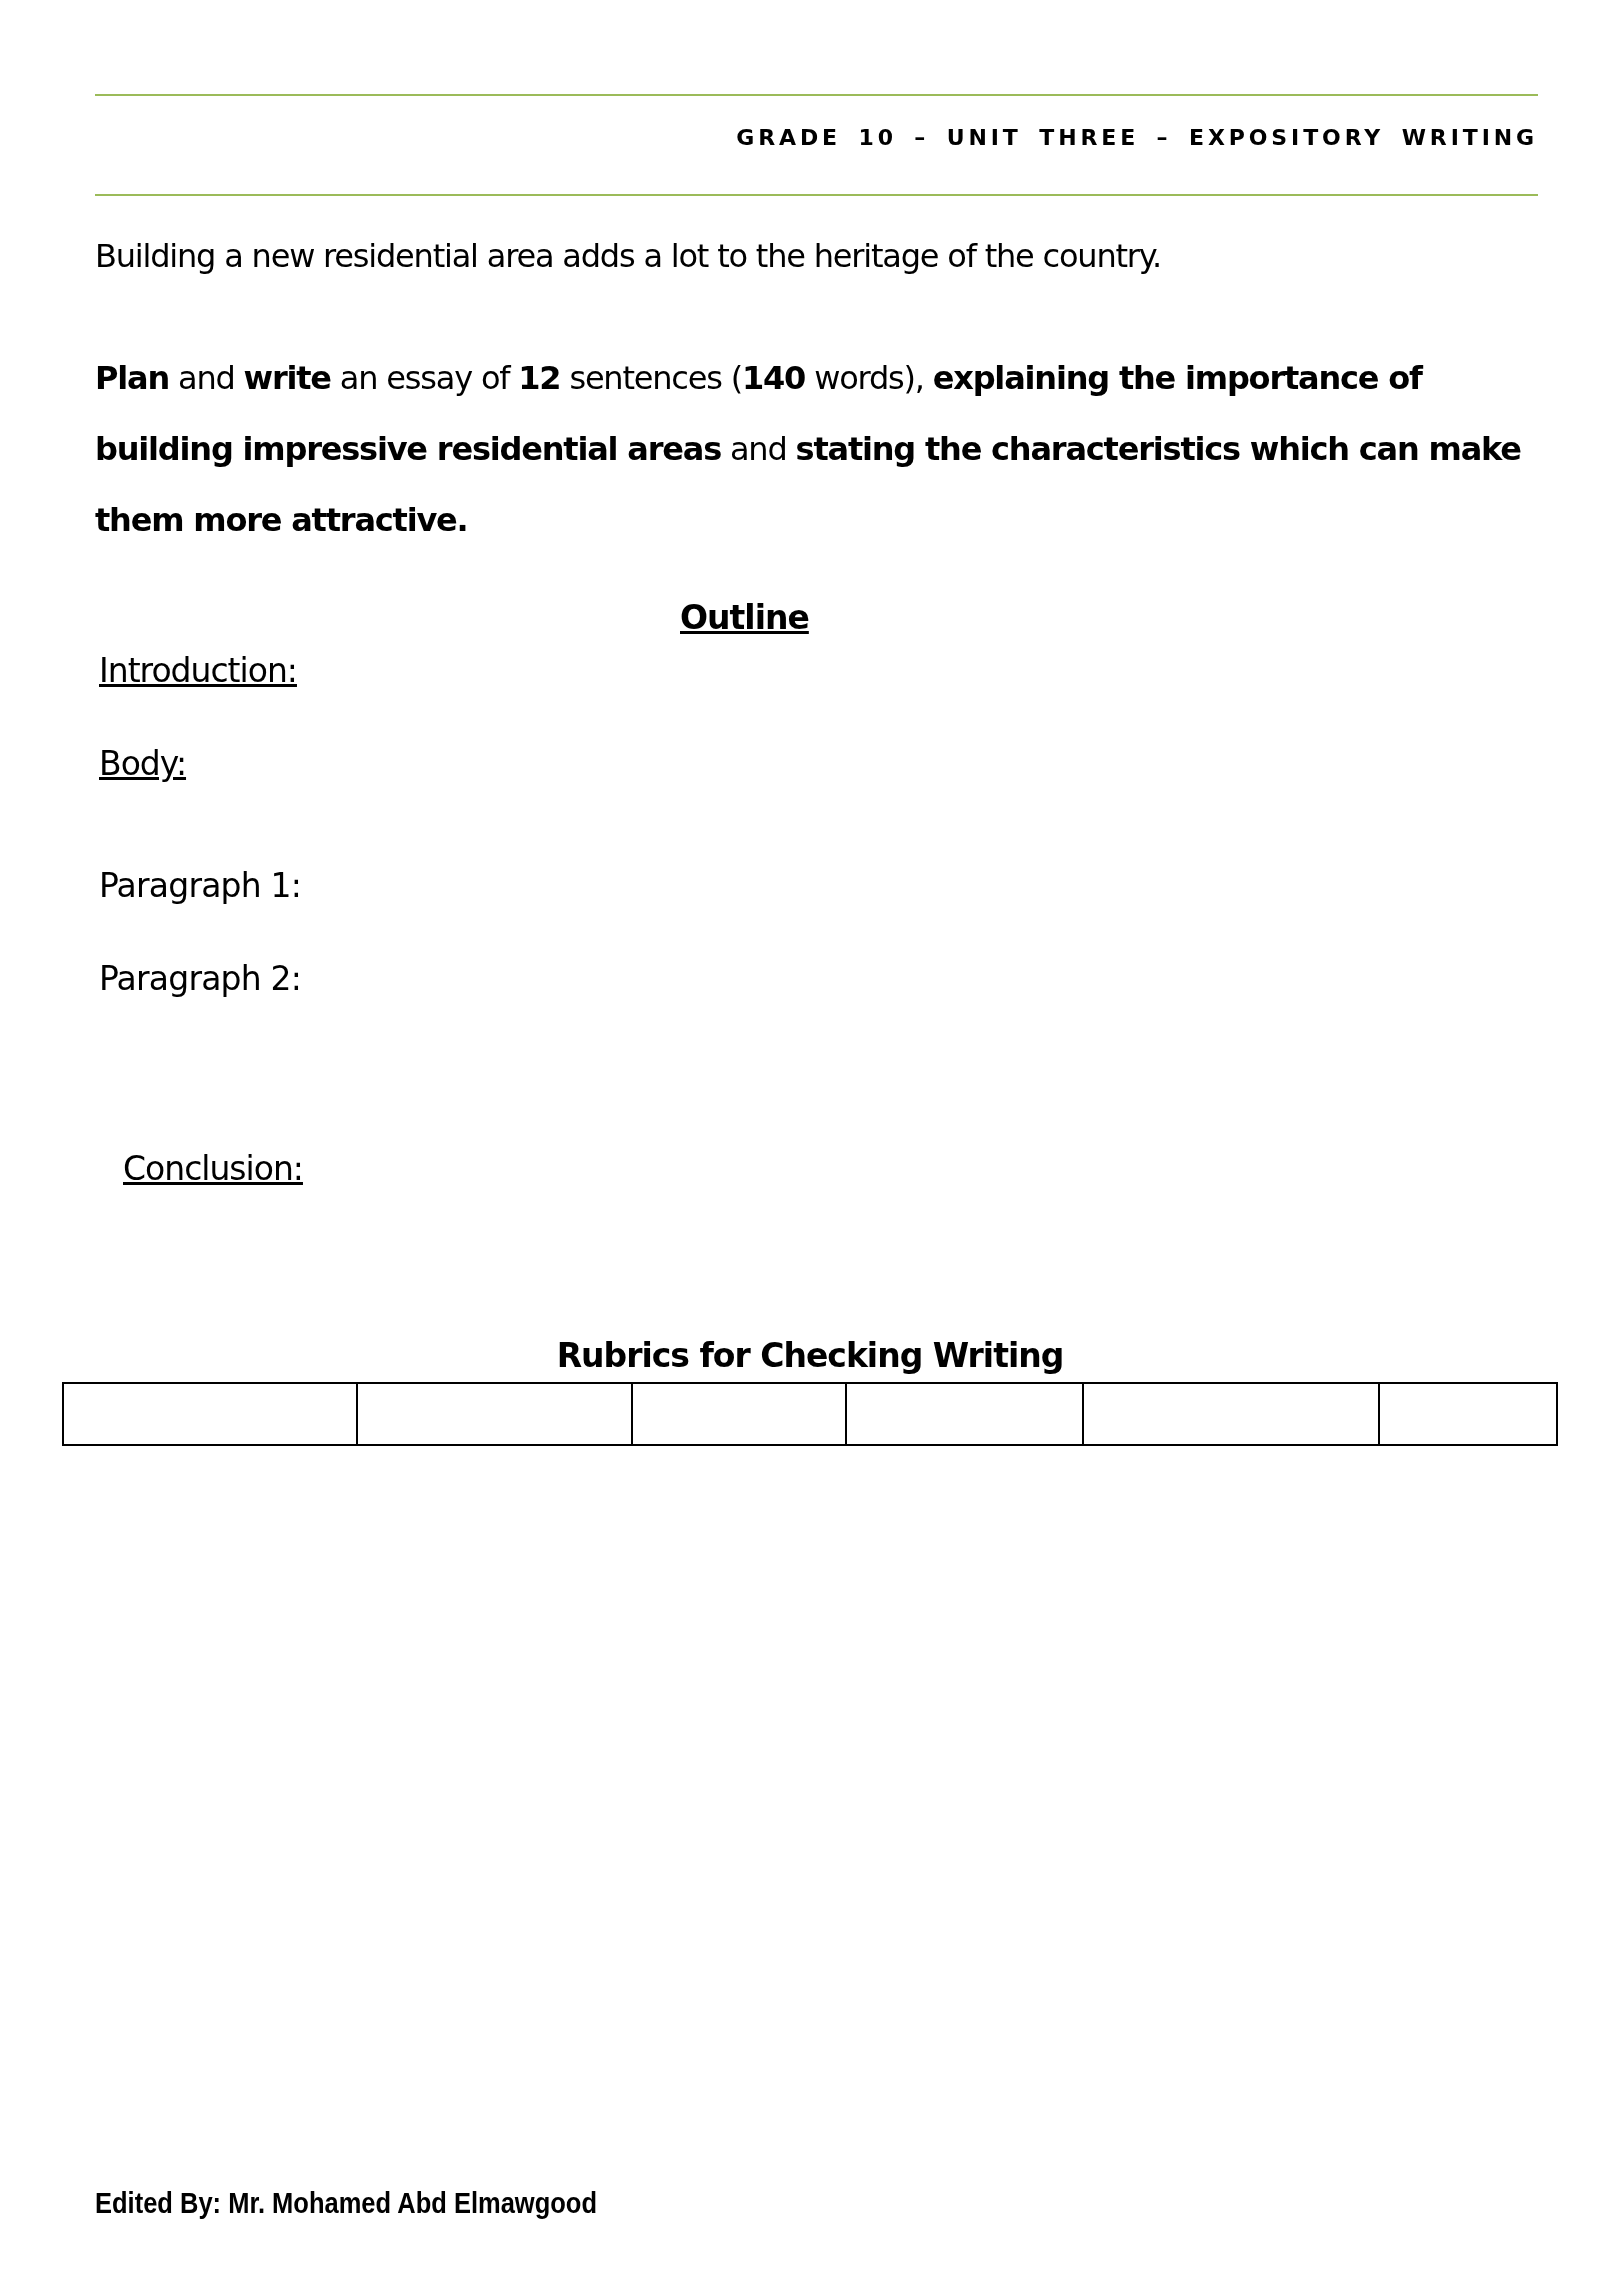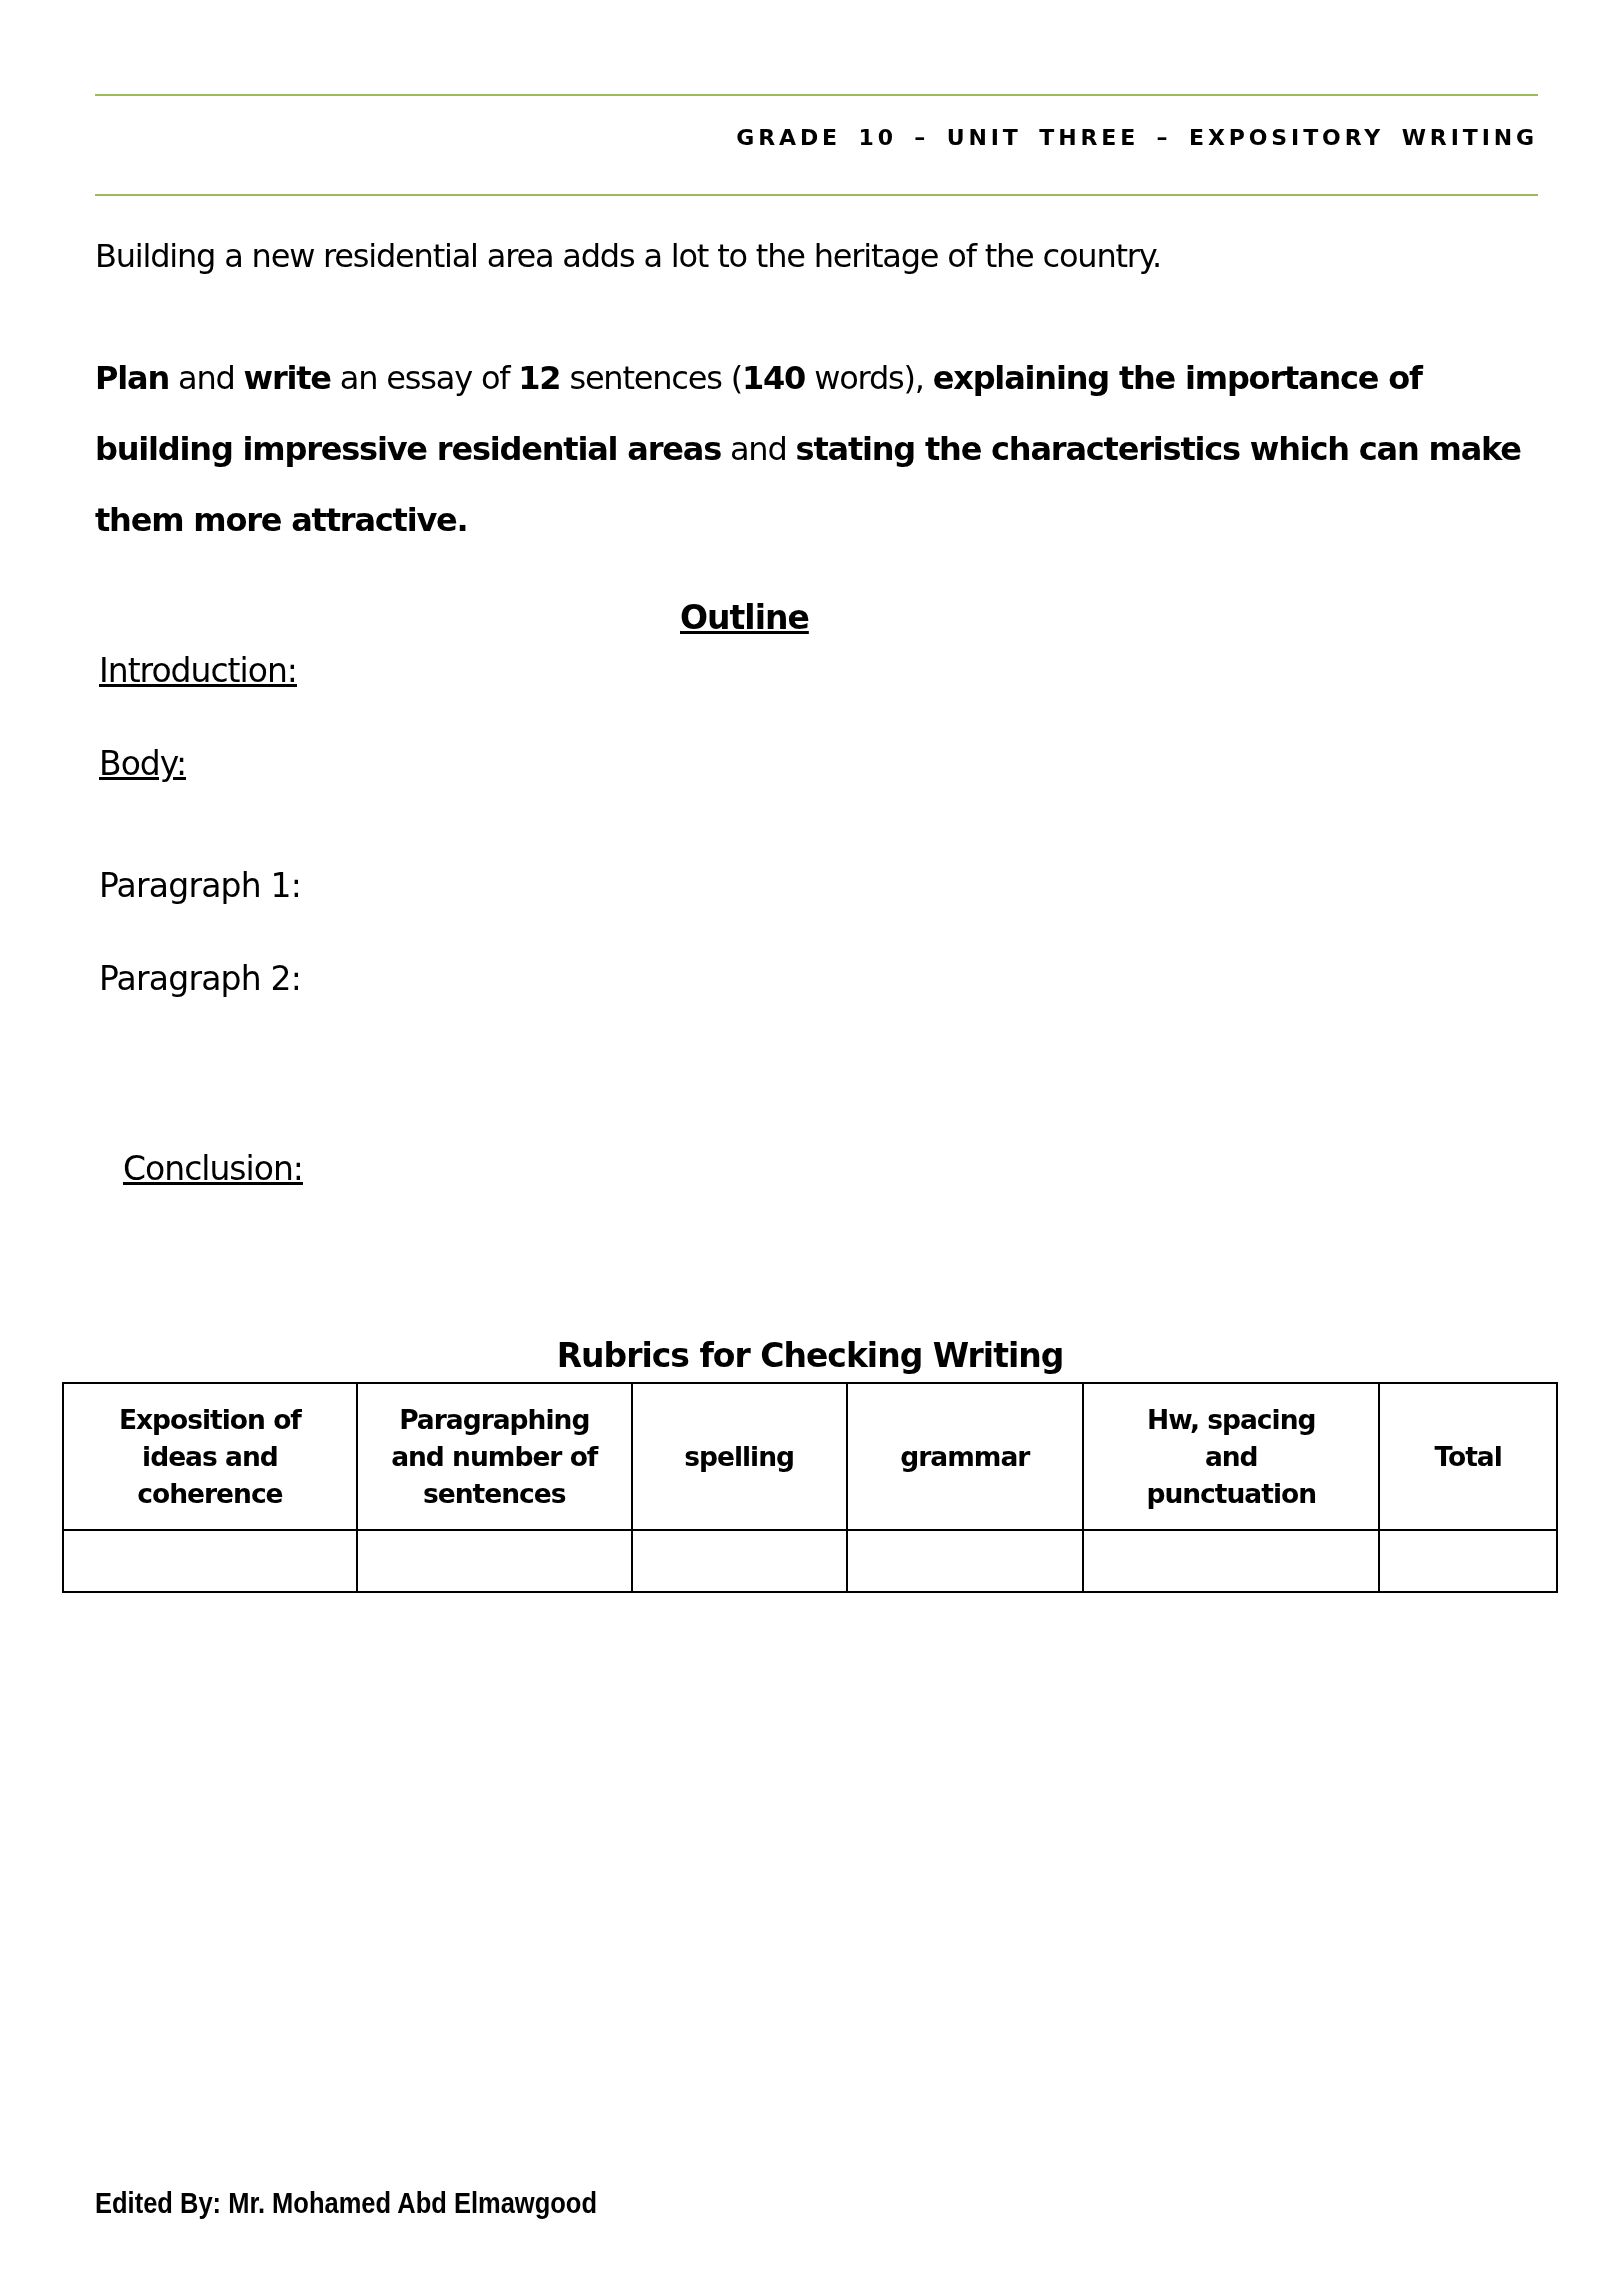--- a/index.html
+++ b/index.html
@@ -82,34 +82,20 @@
 <table class="rubric">
   <colgroup>
     <col style="width:294px">
       <col style="width:275px">
       <col style="width:215px">
     <col style="width:237px">
       <col style="width:296px">
       <col style="width:178px">
   </colgroup>
   <tbody>
-      <tr class="head">
-    <td>
-          <div style="padding:0 27.4px">Exposition of ideas and coherence</div>
-        </td>
-    <td>
-          <div style="padding:0 21.6px">Paragraphing and number of sentences</div>
-        </td>
-    <td>spelling</td>
-    <td>grammar</td>
-    <td>
-          <div style="padding:0 39px">Hw, spacing and punctuation</div>
-        </td>
-    <td>Total</td>
-  </tr>
   <tr class="blank">
     <td></td>
     <td></td>
     <td></td>
     <td></td>
     <td></td>
     <td></td>
   </tr>
 </tbody>
   </table>

